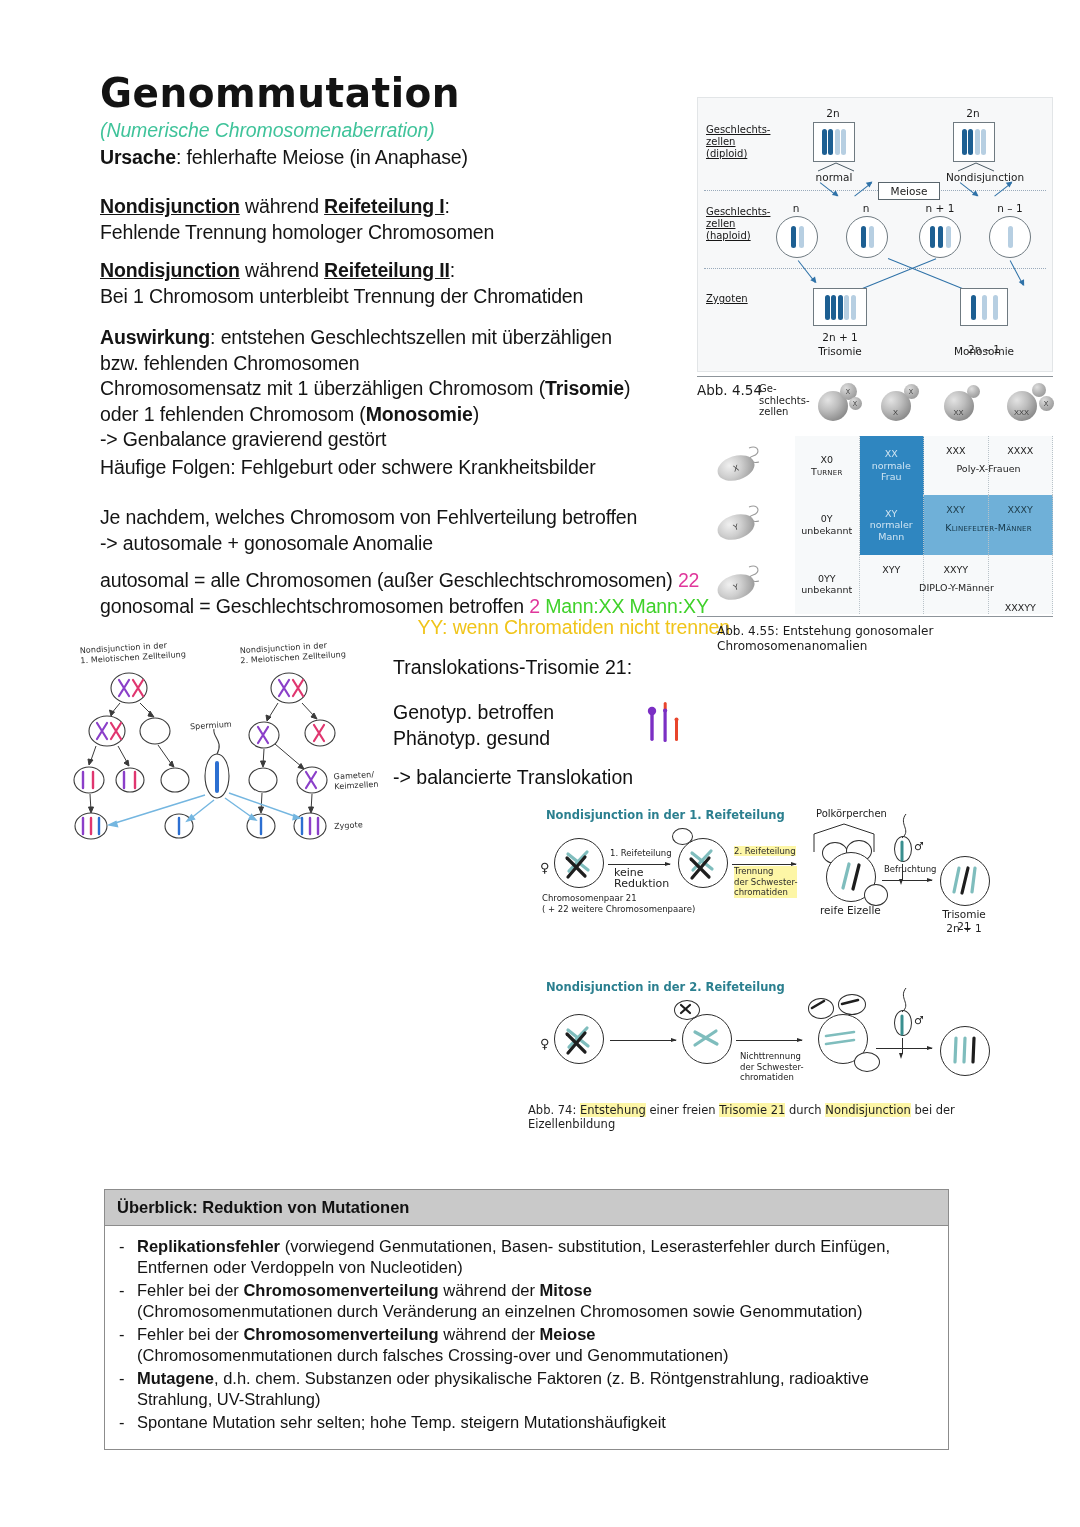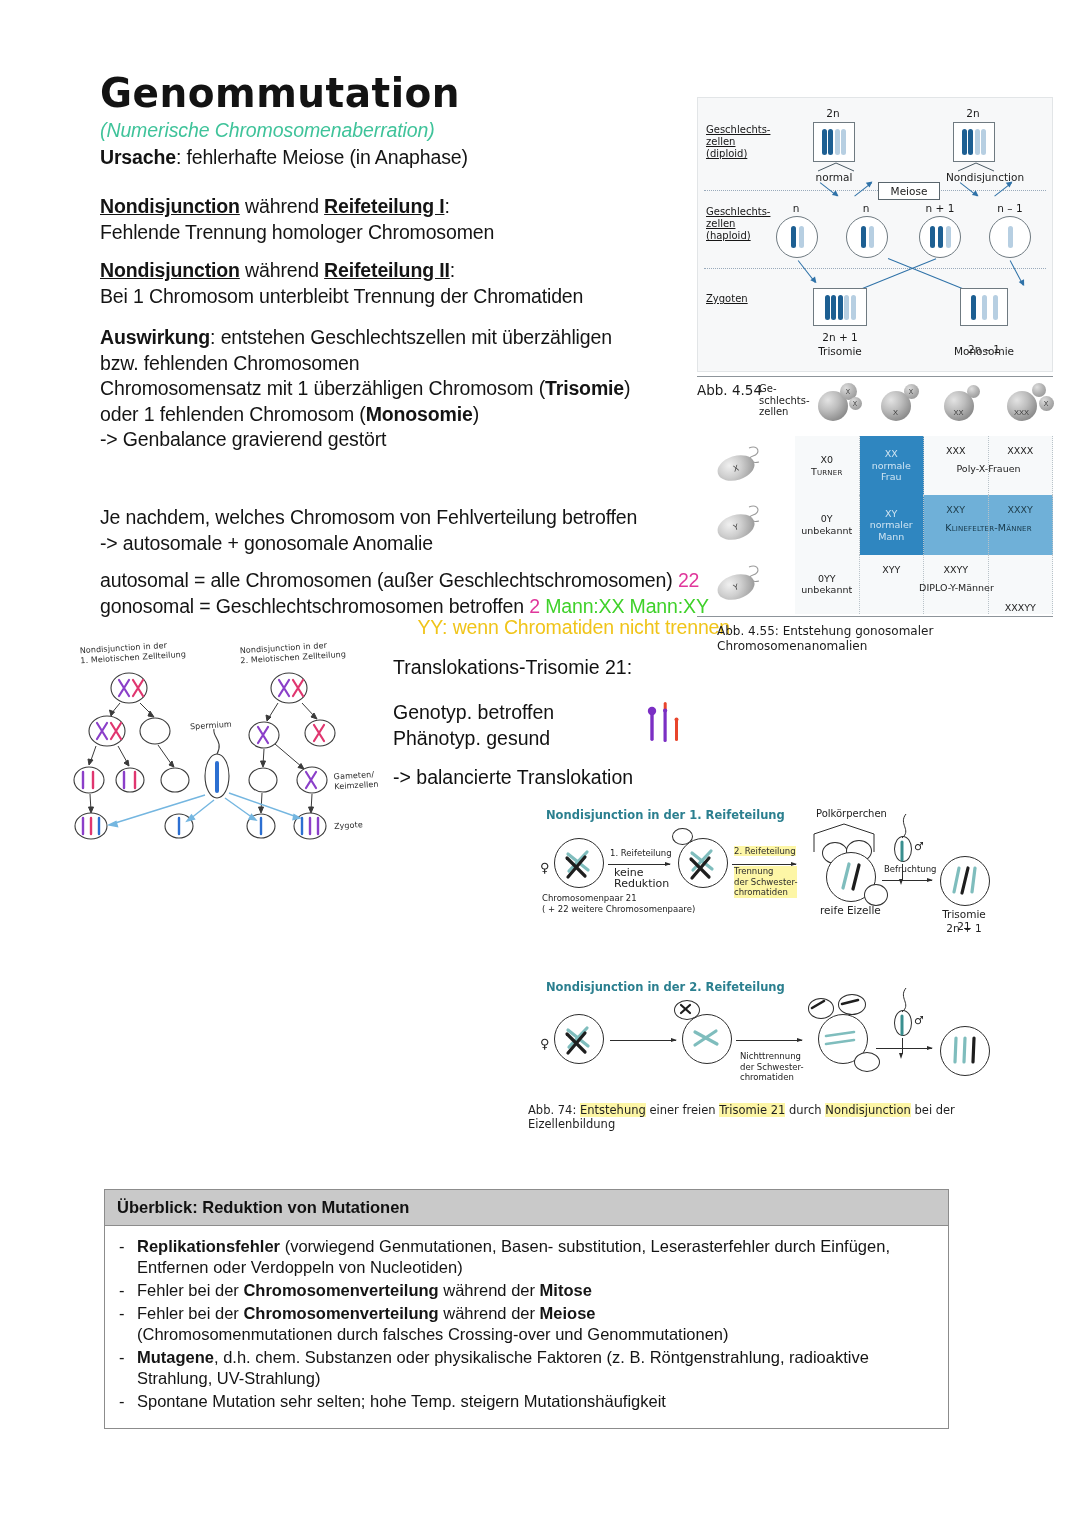--- a/index.html
+++ b/index.html
@@ -147,20 +147,21 @@
   <div id="subtitle">(Numerische Chromosomenaberration)</div>
 
   <div class="txt" id="blk-nd1"><span class="bu">Nondisjunction</span><span> während </span><span class="bu">Reifeteilung I</span><span>:</span><br><span>Fehlende Trennung homologer Chromosomen</span></div>
 
   <div class="txt" id="line-ursache"><span class="b">Ursache</span><span>: fehlerhafte Meiose (in Anaphase)</span></div>
 
   <div class="txt" id="blk-nd2"><span class="bu">Nondisjunction</span><span> während </span><span class="bu">Reifeteilung II</span><span>:</span><br><span>Bei 1 Chromosom unterbleibt Trennung der Chromatiden</span></div>
 
   <div class="txt" id="blk-auswirkung"><span class="b">Auswirkung</span><span>: entstehen Geschlechtszellen mit überzähligen</span><br><span>bzw. fehlenden Chromosomen</span><br><span>Chromosomensatz mit 1 überzähligen Chromosom (</span><span class="b">Trisomie</span><span>)</span><br><span>oder 1 fehlenden Chromosom (</span><span class="b">Monosomie</span><span>)</span><br><span>-&gt; Genbalance gravierend gestört</span></div>
 
+  <div class="txt" id="blk-folgen">Häufige Folgen: Fehlgeburt oder schwere Krankheitsbilder</div>
 
   <div class="txt" id="blk-jenachdem"><span>Je nachdem, welches Chromosom von Fehlverteilung betroffen</span><br><span>-&gt; autosomale + gonosomale Anomalie</span></div>
 
   <div class="txt" id="blk-autogono"><span>autosomal = alle Chromosomen (außer Geschlechtschromosomen) </span><span class="pink">22</span><br><span>gonosomal = Geschlechtschromosomen betroffen </span><span class="pink">2</span><span class="green"> Mann:XX Mann:XY</span></div>
 
   <div class="txt yellow" id="line-yy">YY: wenn Chromatiden nicht trennen</div>
 
   <div id="blk-translok">Translokations-Trisomie 21:</div>
   <div id="blk-genophaeno"><span>Genotyp. betroffen</span><br><span>Phänotyp. gesund</span></div>
   <div id="blk-balanciert">-&gt; balancierte Translokation</div>
@@ -644,21 +645,21 @@
     <div id="ov-head">Überblick: Reduktion von Mutationen</div>
     <div id="ov-body">
 
       <div class="ovitem">
         <span class="ovdash">-</span>
         <span class="ovtext"><span class="b">Replikationsfehler</span><span> (vorwiegend Genmutationen, Basen- substitution, Leserasterfehler durch Einfügen, Entfernen oder Verdoppeln von Nucleotiden)</span></span>
       </div>
 
       <div class="ovitem">
         <span class="ovdash">-</span>
-        <span class="ovtext"><span>Fehler bei der </span><span class="b">Chromosomenverteilung</span><span> während der </span><span class="b">Mitose</span><br></span>
+        <span class="ovtext"><span>Fehler bei der </span><span class="b">Chromosomenverteilung</span><span> während der </span><span class="b">Mitose</span><br><span> (Chromosomenmutationen durch Veränderung an einzelnen Chromosomen sowie Genommutation)</span></span>
       </div>
 
       <div class="ovitem">
         <span class="ovdash">-</span>
         <span class="ovtext"><span>Fehler bei der </span><span class="b">Chromosomenverteilung</span><span> während der </span><span class="b">Meiose</span><br><span> (Chromosomenmutationen durch falsches Crossing-over und Genommutationen)</span></span>
       </div>
 
       <div class="ovitem">
         <span class="ovdash">-</span>
         <span class="ovtext"><span class="b">Mutagene</span><span>, d.h. chem. Substanzen oder physikalische Faktoren (z. B. Röntgenstrahlung, radioaktive Strahlung, UV-Strahlung)</span></span>

